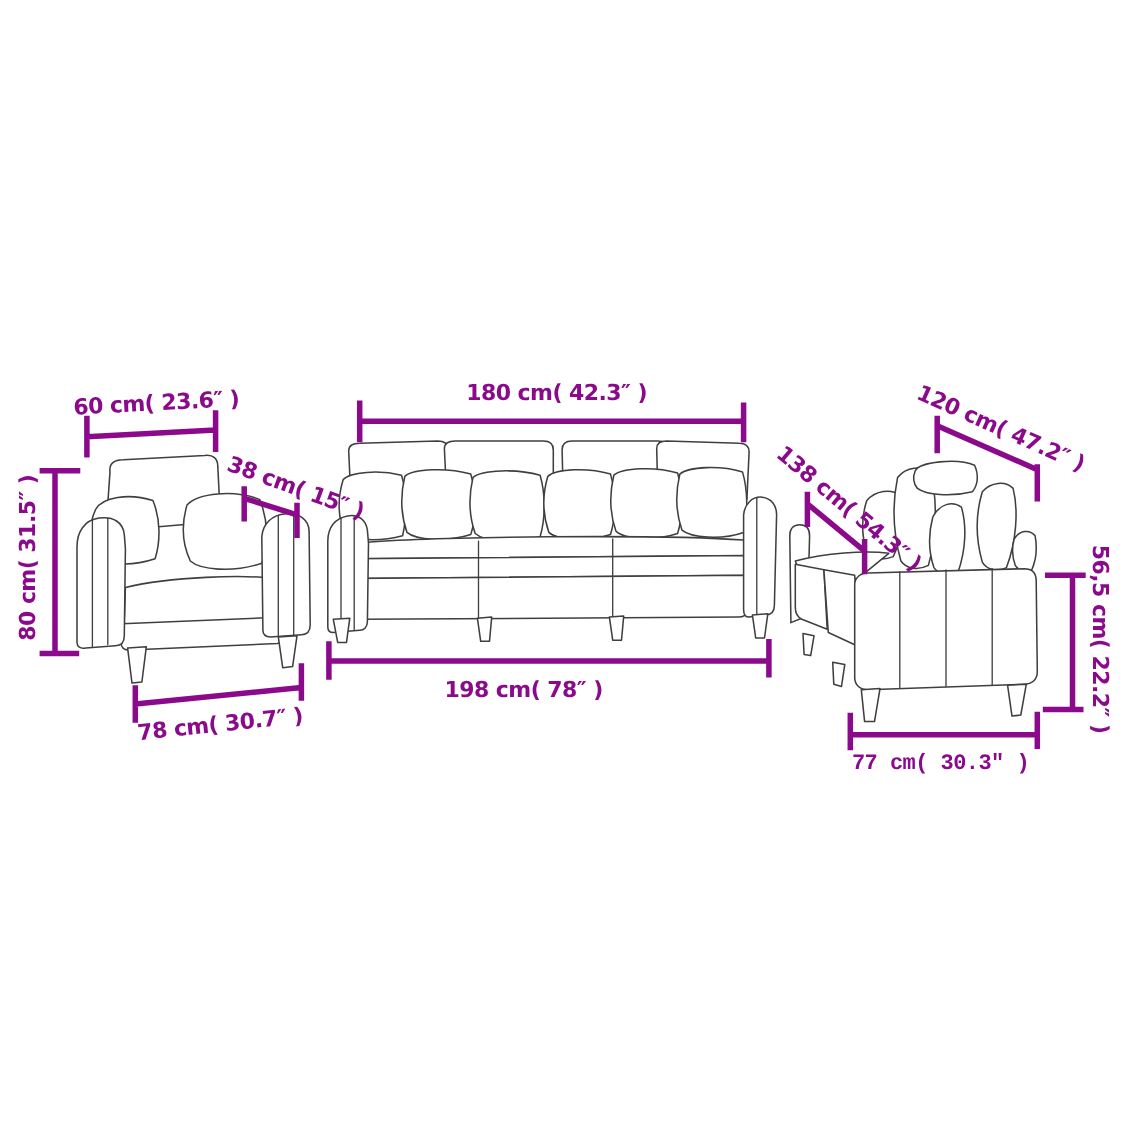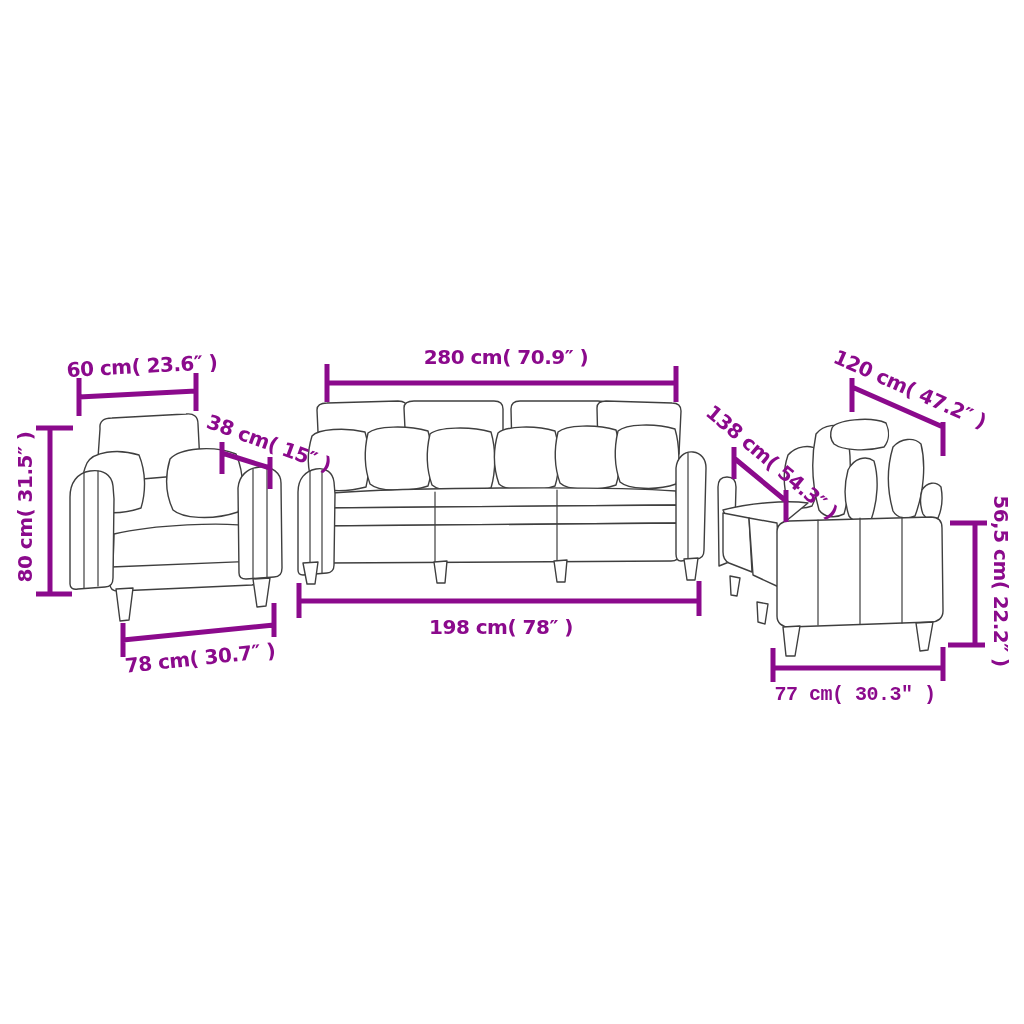--- a/index.html
+++ b/index.html
@@ -99,23 +99,23 @@
   </svg>
 
   <div class="label" style="left:142px; top:366px; transform:translate(-50%,-50%) rotate(-3deg);">60 cm( 23.6″ )</div>
 
   <div class="label" style="left:269px; top:443px; transform:translate(-50%,-50%) rotate(20deg);">38 cm( 15″ )</div>
 
   <div class="label" style="left:25px; top:507px; transform:translate(-50%,-50%) rotate(-90deg);">80 cm( 31.5″ )</div>
 
   <div class="label" style="left:200px; top:658px; transform:translate(-50%,-50%) rotate(-6deg);">78 cm( 30.7″ )</div>
 
-  <div class="label" style="left:506px; top:357px; transform:translate(-50%,-50%);">280 cm( 70.9″ )</div>
+  <div class="label" style="left:506px; top:357px; transform:translate(-50%,-50%);">180 cm( 42.3″ )</div>
 
-  <div class="label" style="left:501px; top:627px; transform:translate(-50%,-50%);">198 cm( 78″ )</div>
+  <div class="label" style="left:476px; top:627px; transform:translate(-50%,-50%);">198 cm( 78″ )</div>
 
   <div class="label" style="left:910px; top:389px; transform:translate(-50%,-50%) rotate(24deg);">120 cm( 47.2″ )</div>
 
   <div class="label" style="left:772px; top:462px; transform:translate(-50%,-50%) rotate(40deg);">138 cm( 54.3″ )</div>
 
   <div class="label" style="left:1001px; top:581px; transform:translate(-50%,-50%) rotate(90deg);">56,5 cm( 22.2″ )</div>
 
   <div class="label" style="left:855px; top:695px; transform:translate(-50%,-50%);font-family:Liberation Mono, monospace;">77 cm( 30.3″ )</div>
 
 </div>

